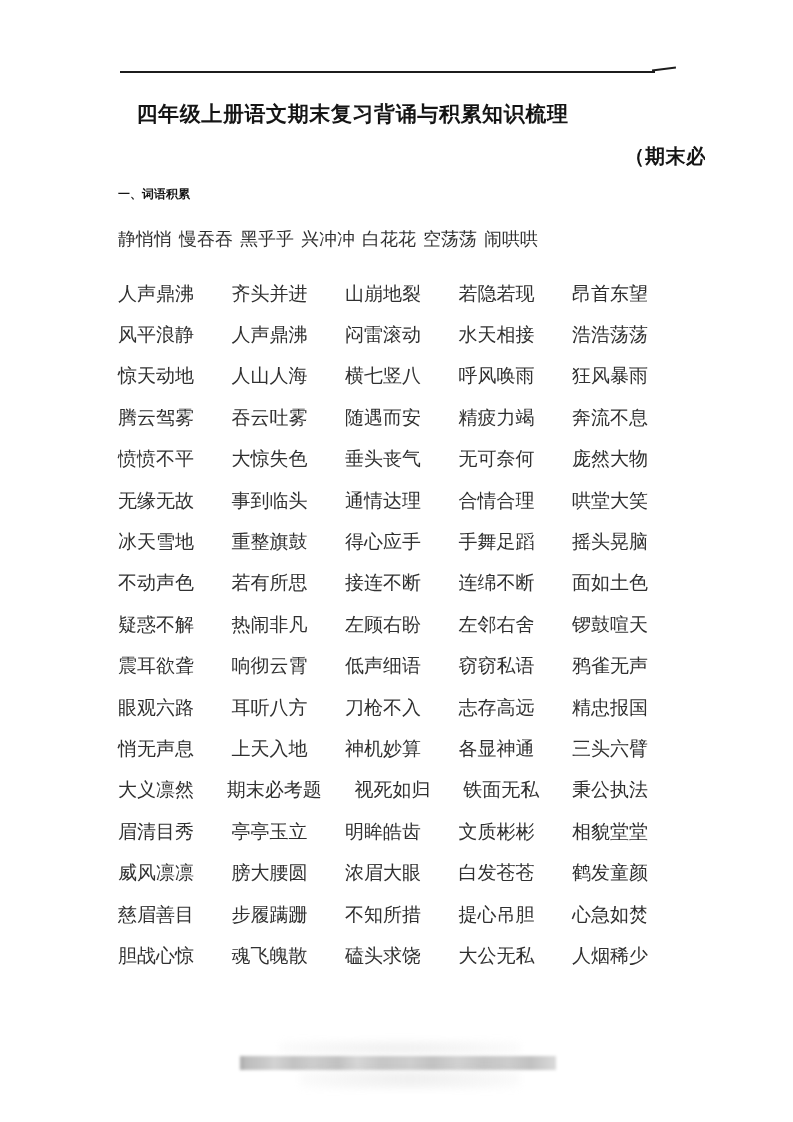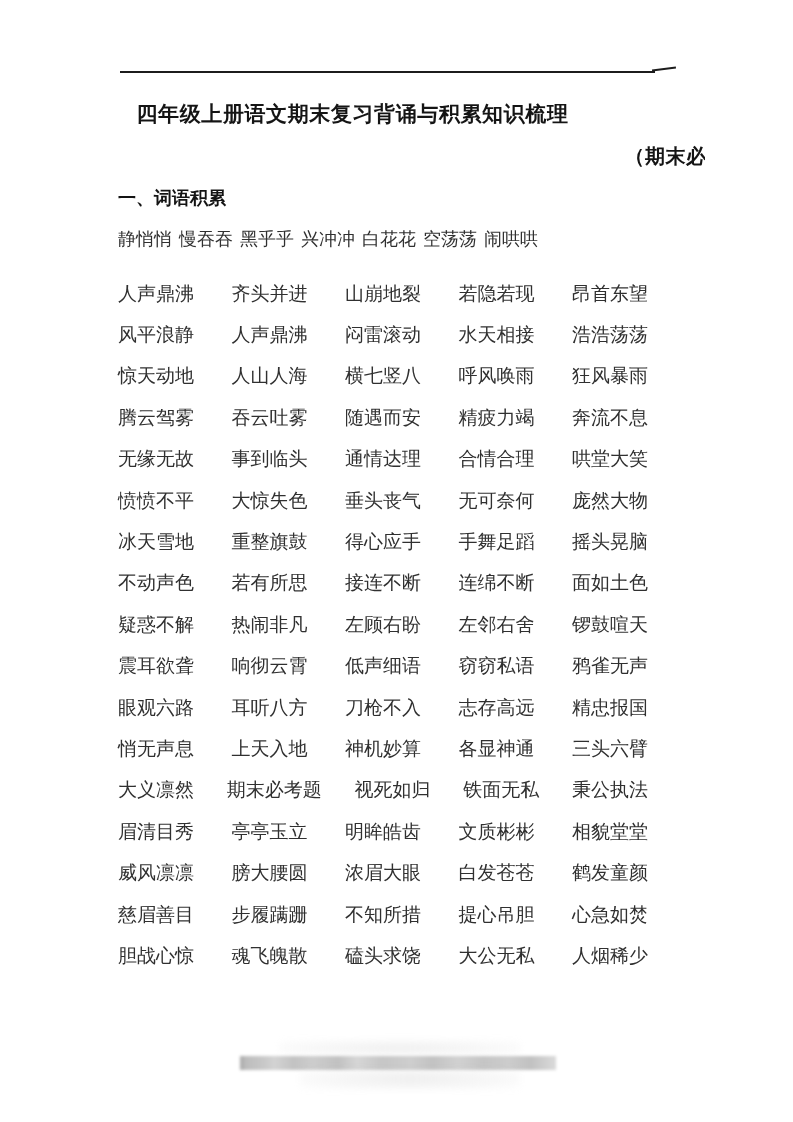--- a/index.html
+++ b/index.html
@@ -54,21 +54,21 @@
     font-size: 20px;
     font-weight: bold;
     letter-spacing: 0.5px;
     color: #141414;
     padding-left: 48px;
   }
   .section-heading {
     position: absolute;
     left: 118px;
     top: 186px;
-    font-size: 18px;
+    font-size: 12px;
     font-weight: bold;
     color: #141414;
   }
   .words-row {
     position: absolute;
     left: 118px;
     top: 227px;
     display: flex;
     gap: 7px;
     font-size: 18px;
@@ -171,34 +171,34 @@
         <span class="idiom-cell">狂风暴雨</span>
       </div>
       <div class="idiom-row">
         <span class="idiom-cell">腾云驾雾</span>
         <span class="idiom-cell">吞云吐雾</span>
         <span class="idiom-cell">随遇而安</span>
         <span class="idiom-cell">精疲力竭</span>
         <span class="idiom-cell">奔流不息</span>
       </div>
       <div class="idiom-row">
+        <span class="idiom-cell">愤愤不平</span>
+        <span class="idiom-cell">大惊失色</span>
+        <span class="idiom-cell">垂头丧气</span>
+        <span class="idiom-cell">无可奈何</span>
+        <span class="idiom-cell">庞然大物</span>
+      </div>
+      <div class="idiom-row">
         <span class="idiom-cell">无缘无故</span>
         <span class="idiom-cell">事到临头</span>
         <span class="idiom-cell">通情达理</span>
         <span class="idiom-cell">合情合理</span>
         <span class="idiom-cell">哄堂大笑</span>
       </div>
       <div class="idiom-row">
-        <span class="idiom-cell">愤愤不平</span>
-        <span class="idiom-cell">大惊失色</span>
-        <span class="idiom-cell">垂头丧气</span>
-        <span class="idiom-cell">无可奈何</span>
-        <span class="idiom-cell">庞然大物</span>
-      </div>
-      <div class="idiom-row">
         <span class="idiom-cell">冰天雪地</span>
         <span class="idiom-cell">重整旗鼓</span>
         <span class="idiom-cell">得心应手</span>
         <span class="idiom-cell">手舞足蹈</span>
         <span class="idiom-cell">摇头晃脑</span>
       </div>
       <div class="idiom-row">
         <span class="idiom-cell">不动声色</span>
         <span class="idiom-cell">若有所思</span>
         <span class="idiom-cell">接连不断</span>

